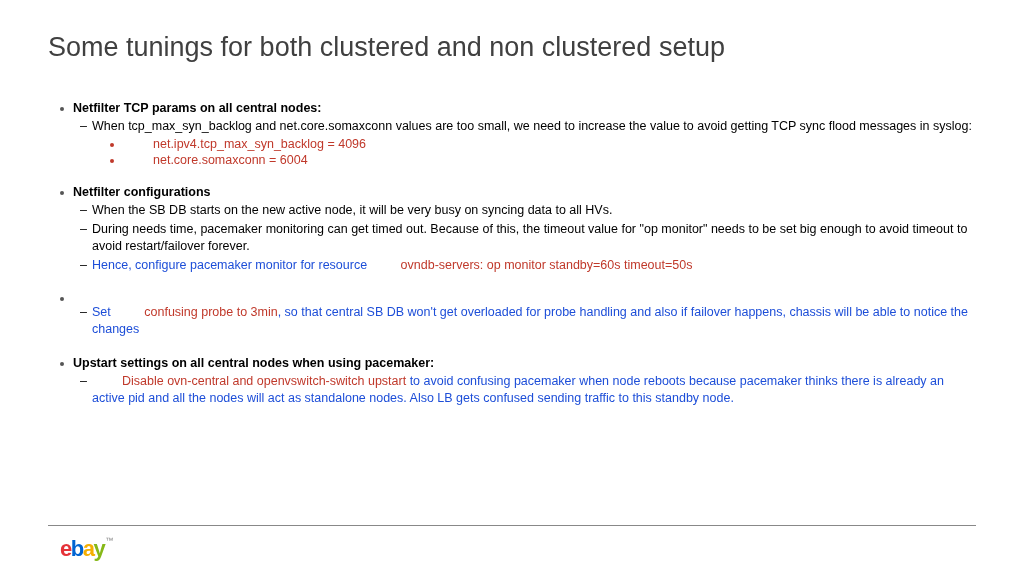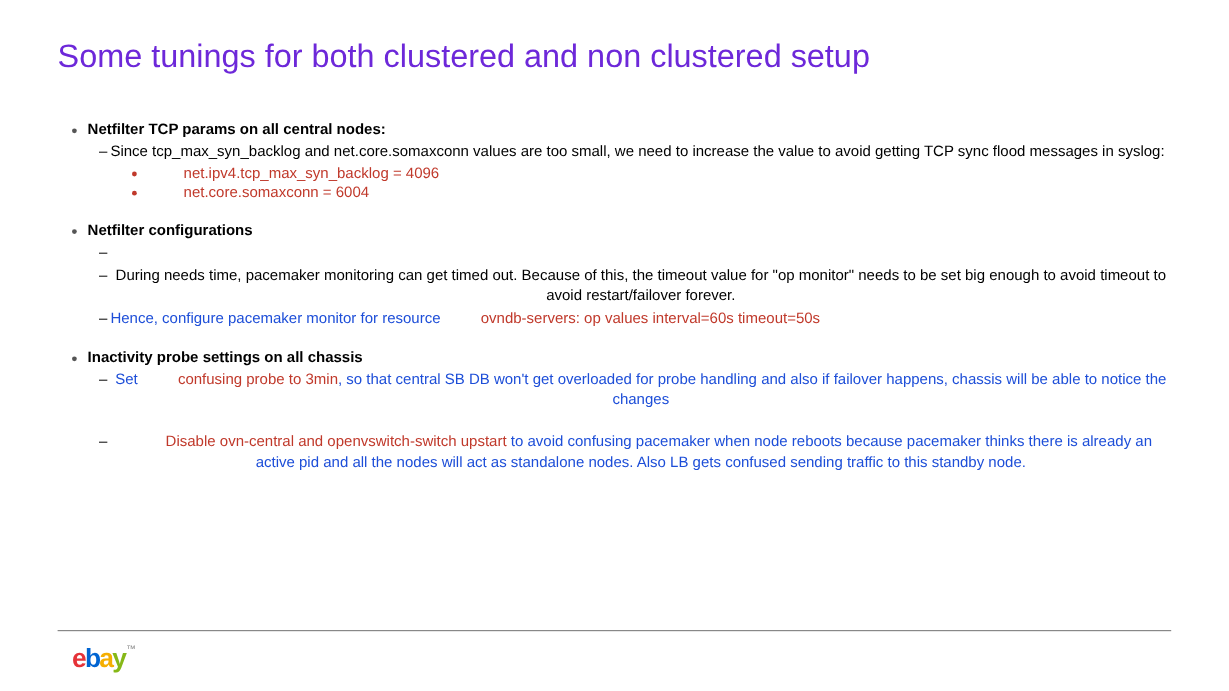--- a/index.html
+++ b/index.html
@@ -5,31 +5,30 @@
   * { margin: 0; padding: 0; box-sizing: border-box; }
   body {
     width: 1024px;
     height: 576px;
     font-family: Arial, Helvetica, sans-serif;
     background: #fff;
     position: relative;
     overflow: hidden;
   }
   .title {
-    color: #6d28d9;
+    color: #404040;
     font-size: 27px;
     font-weight: 400;
     padding: 32px 0 0 48px;
   }
   .content {
     padding: 38px 48px 0 60px;
   }
   .section {
     margin-bottom: 18px;
-    text-align: center;
   }
   .sec-head {
     display: flex;
     align-items: flex-start;
     font-weight: 700;
     font-size: 12.5px;
     color: #000;
     margin-bottom: 3px;
   }
   .bullet-dot {
@@ -88,59 +87,63 @@
 <h1 class="title">Some tunings for both clustered and non clustered setup</h1>
 
 <div class="content" id="content">
     <div class="section">
       <div class="sec-head">
         <span class="bullet-dot"></span>
         <span>Netfilter TCP params on all central nodes:</span>
       </div>
       <div class="sub">
         <span class="dash">–</span>
-        <span>Since tcp_max_syn_backlog and net.core.somaxconn values are too small, we need to increase the value to avoid getting TCP sync flood messages in syslog:</span>
+        <span>When tcp_max_syn_backlog and net.core.somaxconn values are too small, we need to increase the value to avoid getting TCP sync flood messages in syslog:</span>
       </div>
       <div class="subsub">
         <span class="red-dot"></span>
         <span class="red">net.ipv4.tcp_max_syn_backlog = 4096</span>
       </div>
       <div class="subsub">
         <span class="red-dot"></span>
         <span class="red">net.core.somaxconn = 6004</span>
       </div>
     </div>
     <div class="section">
       <div class="sec-head">
         <span class="bullet-dot"></span>
         <span>Netfilter configurations</span>
       </div>
       <div class="sub">
         <span class="dash">–</span>
+        <span>When the SB DB starts on the new active node, it will be very busy on syncing data to all HVs.</span>
       </div>
       <div class="sub">
         <span class="dash">–</span>
         <span> During needs time, pacemaker monitoring can get timed out. Because of this, the timeout value for "op monitor" needs to be set big enough to avoid timeout to avoid restart/failover forever.</span>
       </div>
       <div class="sub">
         <span class="dash">–</span>
-        <span><span class="black">Hence, configure pacemaker monitor for resource </span><span class="red">ovndb-servers: op values interval=60s timeout=50s</span></span>
+        <span><span class="black">Hence, configure pacemaker monitor for resource </span><span class="red">ovndb-servers: op monitor standby=60s timeout=50s</span></span>
       </div>
     </div>
     <div class="section">
       <div class="sec-head">
         <span class="bullet-dot"></span>
-        <span>Inactivity probe settings on all chassis</span>
       </div>
       <div class="sub">
         <span class="dash">–</span>
         <span><span class="black">Set </span><span class="red">confusing probe to 3min</span><span class="black">, so that central SB DB won't get overloaded for probe handling and also if failover happens, chassis will be able to notice the changes</span></span>
       </div>
     </div>
     <div class="section">
+      <div class="sec-head">
+        <span class="bullet-dot"></span>
+        <span>Upstart settings on all central nodes when using pacemaker:</span>
+      </div>
       <div class="sub">
         <span class="dash">–</span>
         <span><span class="red">Disable ovn-central and openvswitch-switch upstart</span><span class="black"> to avoid confusing pacemaker when node reboots because pacemaker thinks there is already an active pid and all the nodes will act as standalone nodes. Also LB gets confused sending traffic to this standby node.</span></span>
       </div>
     </div>
   </div>
 
 <div class="hr"></div>
 
 <div class="logo">

